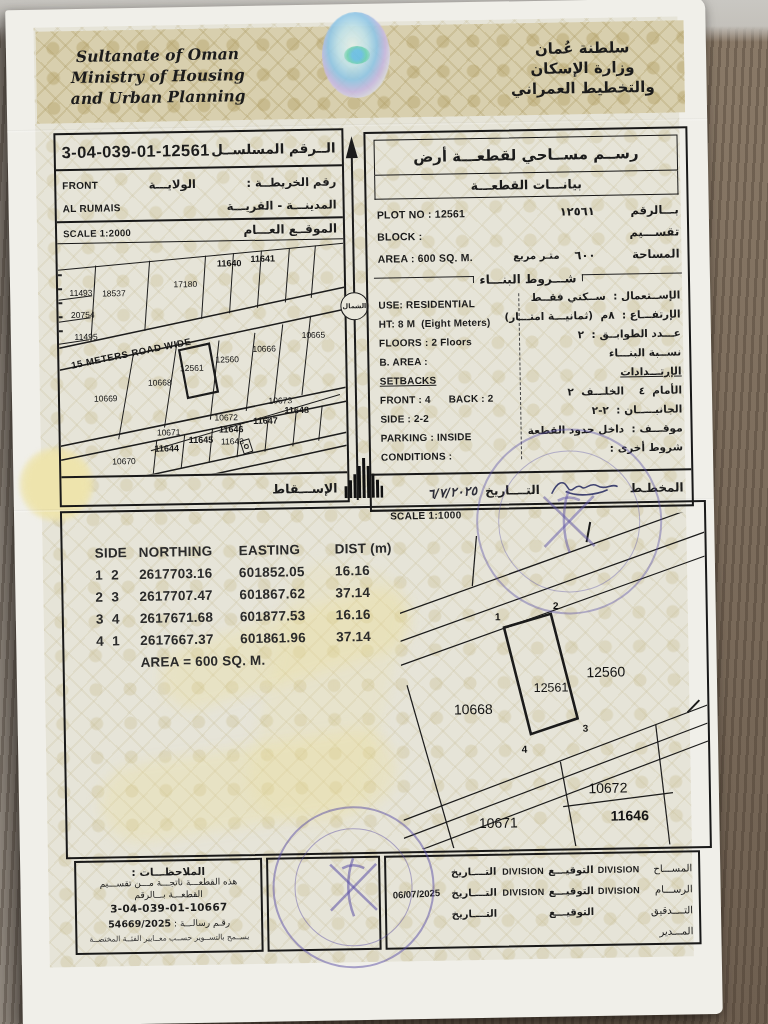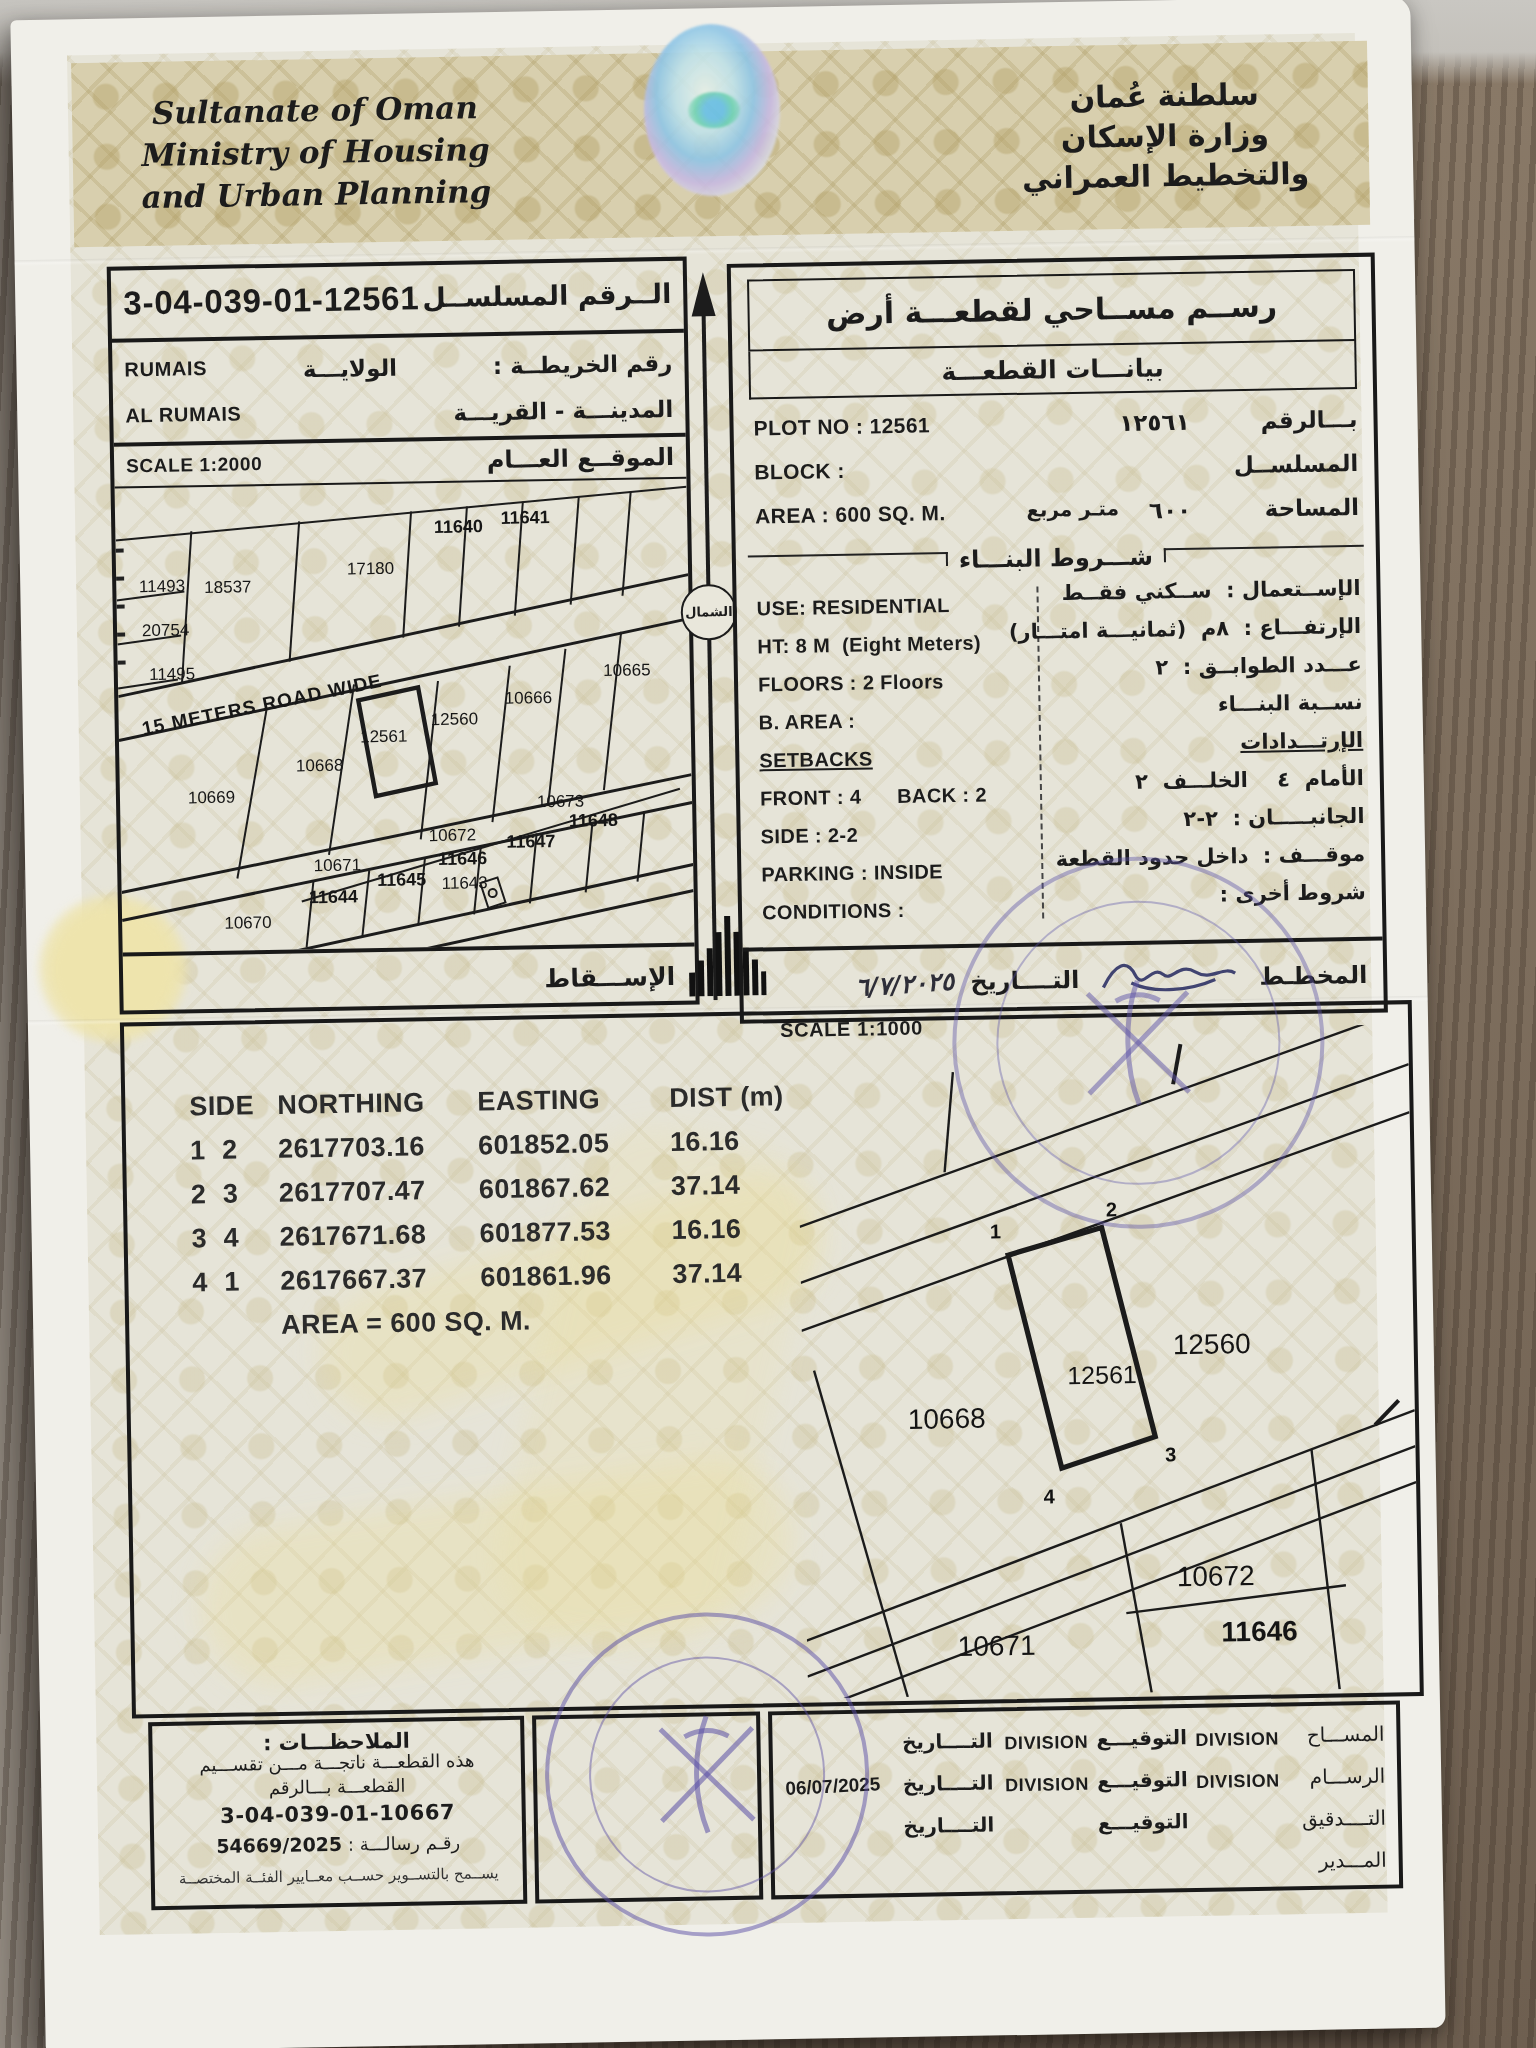--- a/index.html
+++ b/index.html
@@ -192,21 +192,21 @@
 
   <div class="box serial-box">
     <div class="row-serial ink">
       <span class="lbl ar">الــرقم المسلســل</span>
       <span class="val en">3-04-039-01-12561</span>
     </div>
     <div class="row-loc ink">
       <div class="loc-line">
         <span class="albl ar">رقم الخريطــة :</span>
         <span class="albl ar">الولايـــة</span>
-        <span class="evval en">RUMAIS</span>
+        <span class="evval en">FRONT</span>
       </div>
       <div class="loc-line">
         <span class="albl ar">المدينـــة - القريـــة</span>
         <span class="evval en">AL RUMAIS</span>
       </div>
     </div>
     <div class="row-maphdr ink">
       <span class="scl en">SCALE 1:2000</span>
       <span class="ttl ar">الموقــع العـــام</span>
     </div>
@@ -313,21 +313,21 @@
     <div class="sv-title ar">رســم مســاحي لقطعـــة أرض</div>
     <div class="sv-sub ar">بيانـــات القطعـــة</div>
     <div class="sv-rows">
       <div class="sv-row" style="top:0;">
         <span class="e en">PLOT NO : 12561</span>
         <span class="av ar">١٢٥٦١</span>
         <span class="al ar">بـــالرقم</span>
       </div>
       <div class="sv-row" style="top:22px;">
         <span class="e en">BLOCK :</span>
-        <span class="al ar">المسلســل</span>
+        <span class="al ar">تقســـيم</span>
       </div>
       <div class="sv-row" style="top:44px;">
         <span class="e en">AREA : 600 SQ. M.</span>
         <span class="av ar">٦٠٠</span>
         <span class="au ar">متـر مربع</span>
         <span class="al ar">المساحة</span>
       </div>
     </div>
     <div class="cond-hd">
       <span class="ln l"></span>

